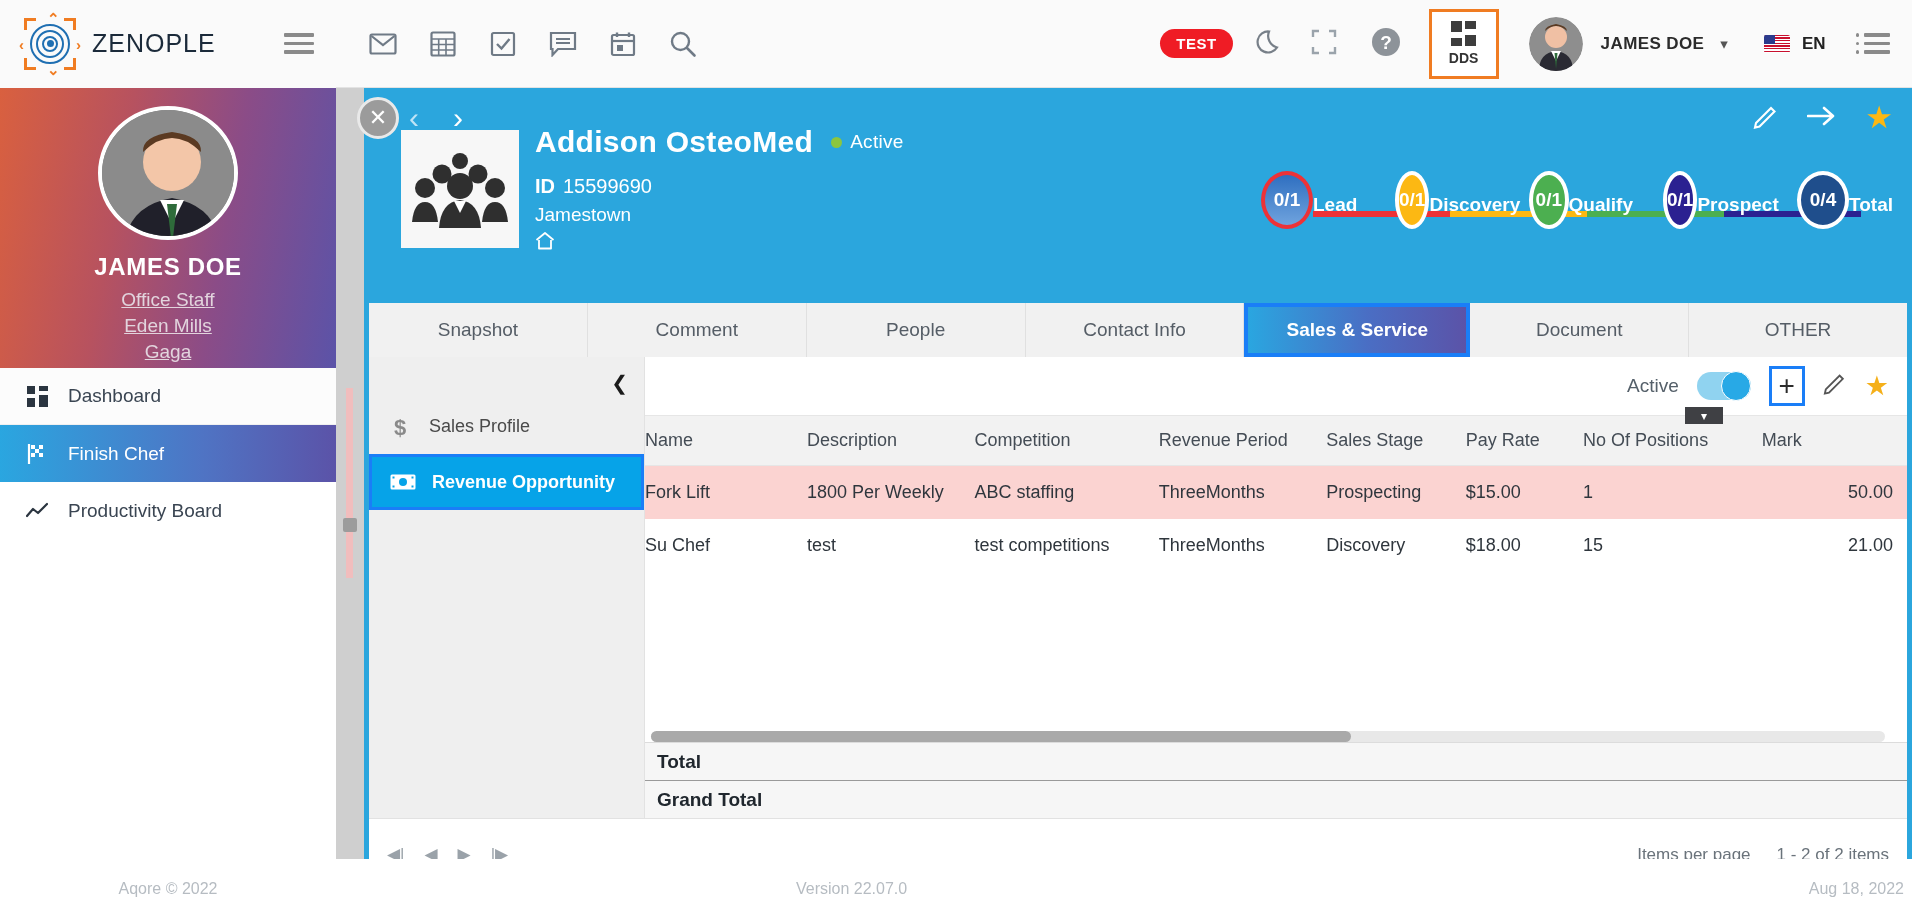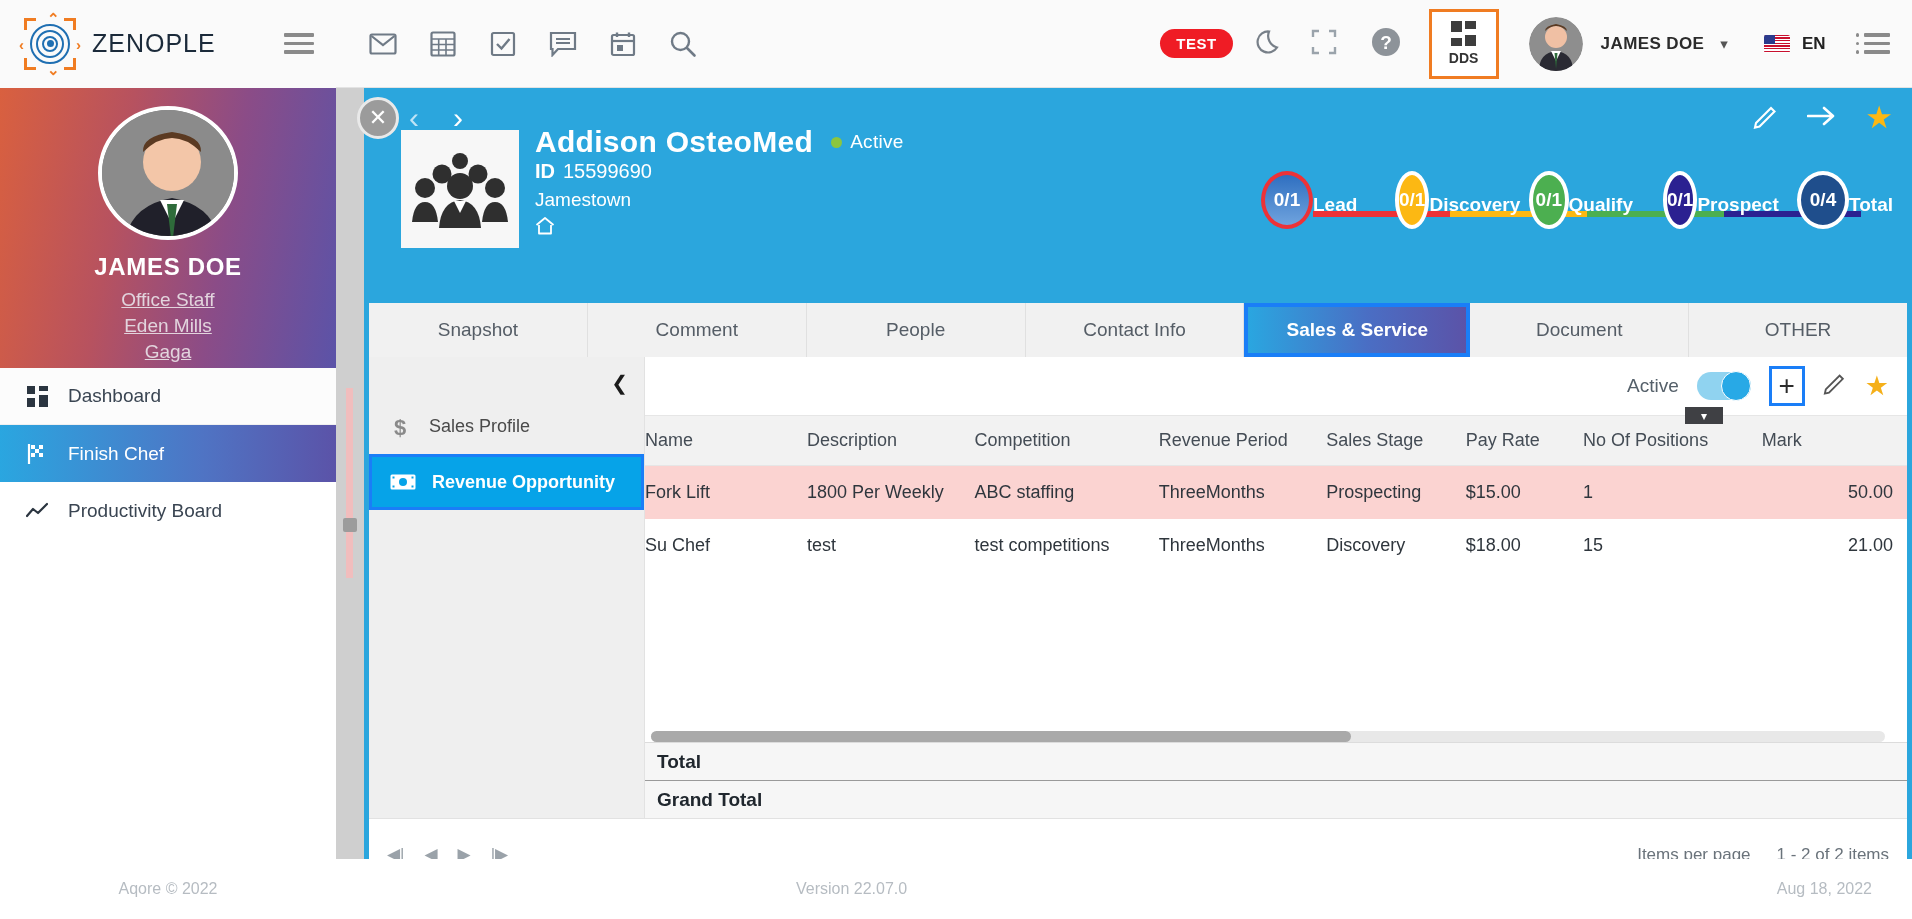--- a/index.html
+++ b/index.html
@@ -89,21 +89,21 @@
   .rec-actions { position:absolute; right:14px; top:6px; display:flex; align-items:center; gap:28px;}
   .rec-actions .ra { color:#fff; cursor:pointer;}
   .star-y { color:#fdb813; font-size:31px; }
 
   .rec-logo { position:absolute; left:32px; top:37px; width:118px; height:118px; background:#f7f7f7; display:flex; align-items:center; justify-content:center; }
 
   .rec-title-wrap { position:absolute; left:166px; top:32px; color:#fff;}
   .rec-title { font-size:30px; font-weight:700; display:flex; align-items:center; gap:18px; letter-spacing:.3px;}
   .dotactive { width:11px; height:11px; border-radius:50%; background:#8cc63f; display:inline-block;}
   .activelbl { font-size:19px; font-weight:400;}
-  .rec-id { font-size:20px; margin-top:1px;}
+  .rec-id { font-size:20px; margin-top:16px;}
   .rec-id b { font-weight:700; margin-right:8px;}
   .rec-city { font-size:19px; margin-top:6px;}
   .rec-addr { font-size:19px; margin-top:6px; display:flex; align-items:center; gap:11px;}
 
   
   .pipeline { position:absolute; right:6px; top:78px; width:640px; height:120px; }
   .pl-track { position:absolute; left:52px; top:40px; width:548px; height:6px; display:flex; }
   .pl-seg { height:6px; flex:1; }
   .pl-nodes { position:absolute; left:0; top:0; width:640px; display:flex; justify-content:space-between; }
   .pl-node { width:104px; display:flex; flex-direction:row; align-items:center;font-weight:bold; }
@@ -148,21 +148,21 @@
 
   .pager { position:absolute; left:0; bottom:-36px; width:100%; height:72px; display:flex; align-items:center; padding:0 18px; border-top:1px solid #e2e2e2; background:#fff;}
   .pg-arrows { display:flex; gap:20px; color:#9aa2a9; font-size:17px;}
   .pg-size { margin-left:22px; display:flex; align-items:center; gap:12px; border-bottom:2px solid #4d7c0f; padding-bottom:2px;margin-top:48px;}
   .pg-size b { font-size:22px; font-weight:700; color:#1d1d1d;}
   .pg-size i { font-style:normal; color:#777; font-size:13px;}
   .pg-right { margin-left:auto; display:flex; gap:26px; font-size:17px; color:#6a737b;}
 
   .mainfoot { position:absolute; left:336px; bottom:0; width:1576px; height:60px; background:#fff; display:flex; align-items:center; color:#b6bcc2; font-size:16px;}
   .mf-ver { position:absolute; left:460px; }
-  .mf-date { position:absolute; right:40px; }
+  .mf-date { position:absolute; right:8px; }
 </style>
 </head>
 <body>
 
 <div class="app">
 
   <div class="topbar">
 
     <div class="brandzone">
       <div class="logo-mark">

